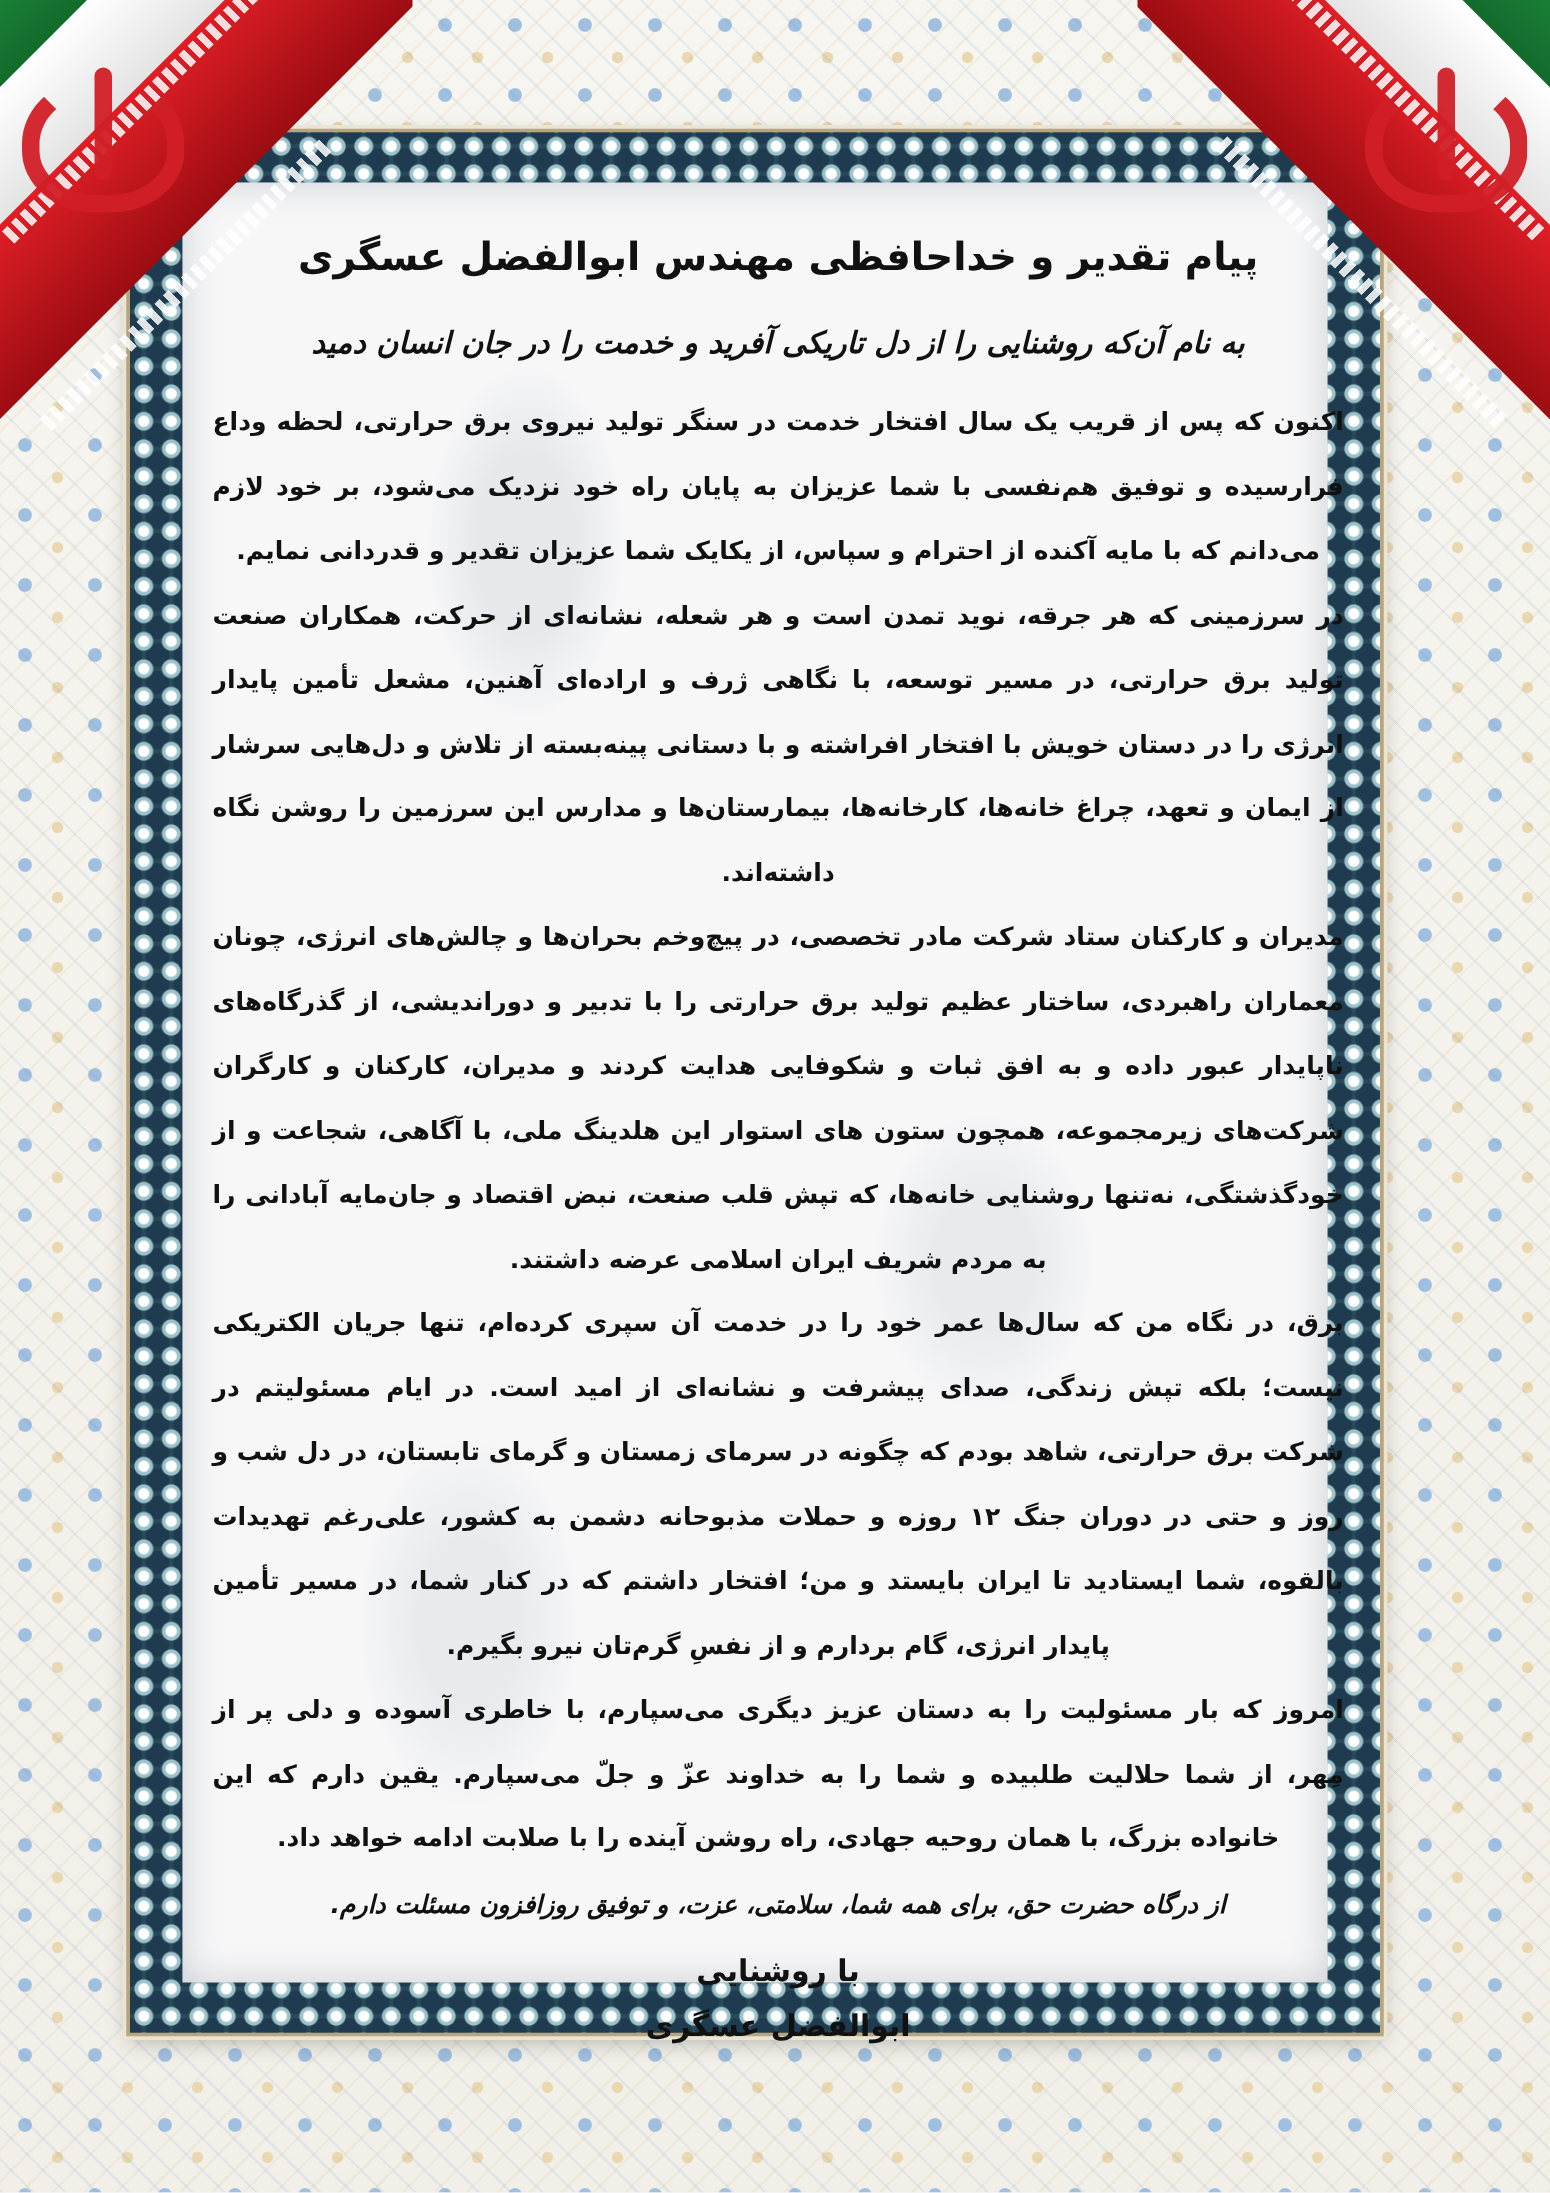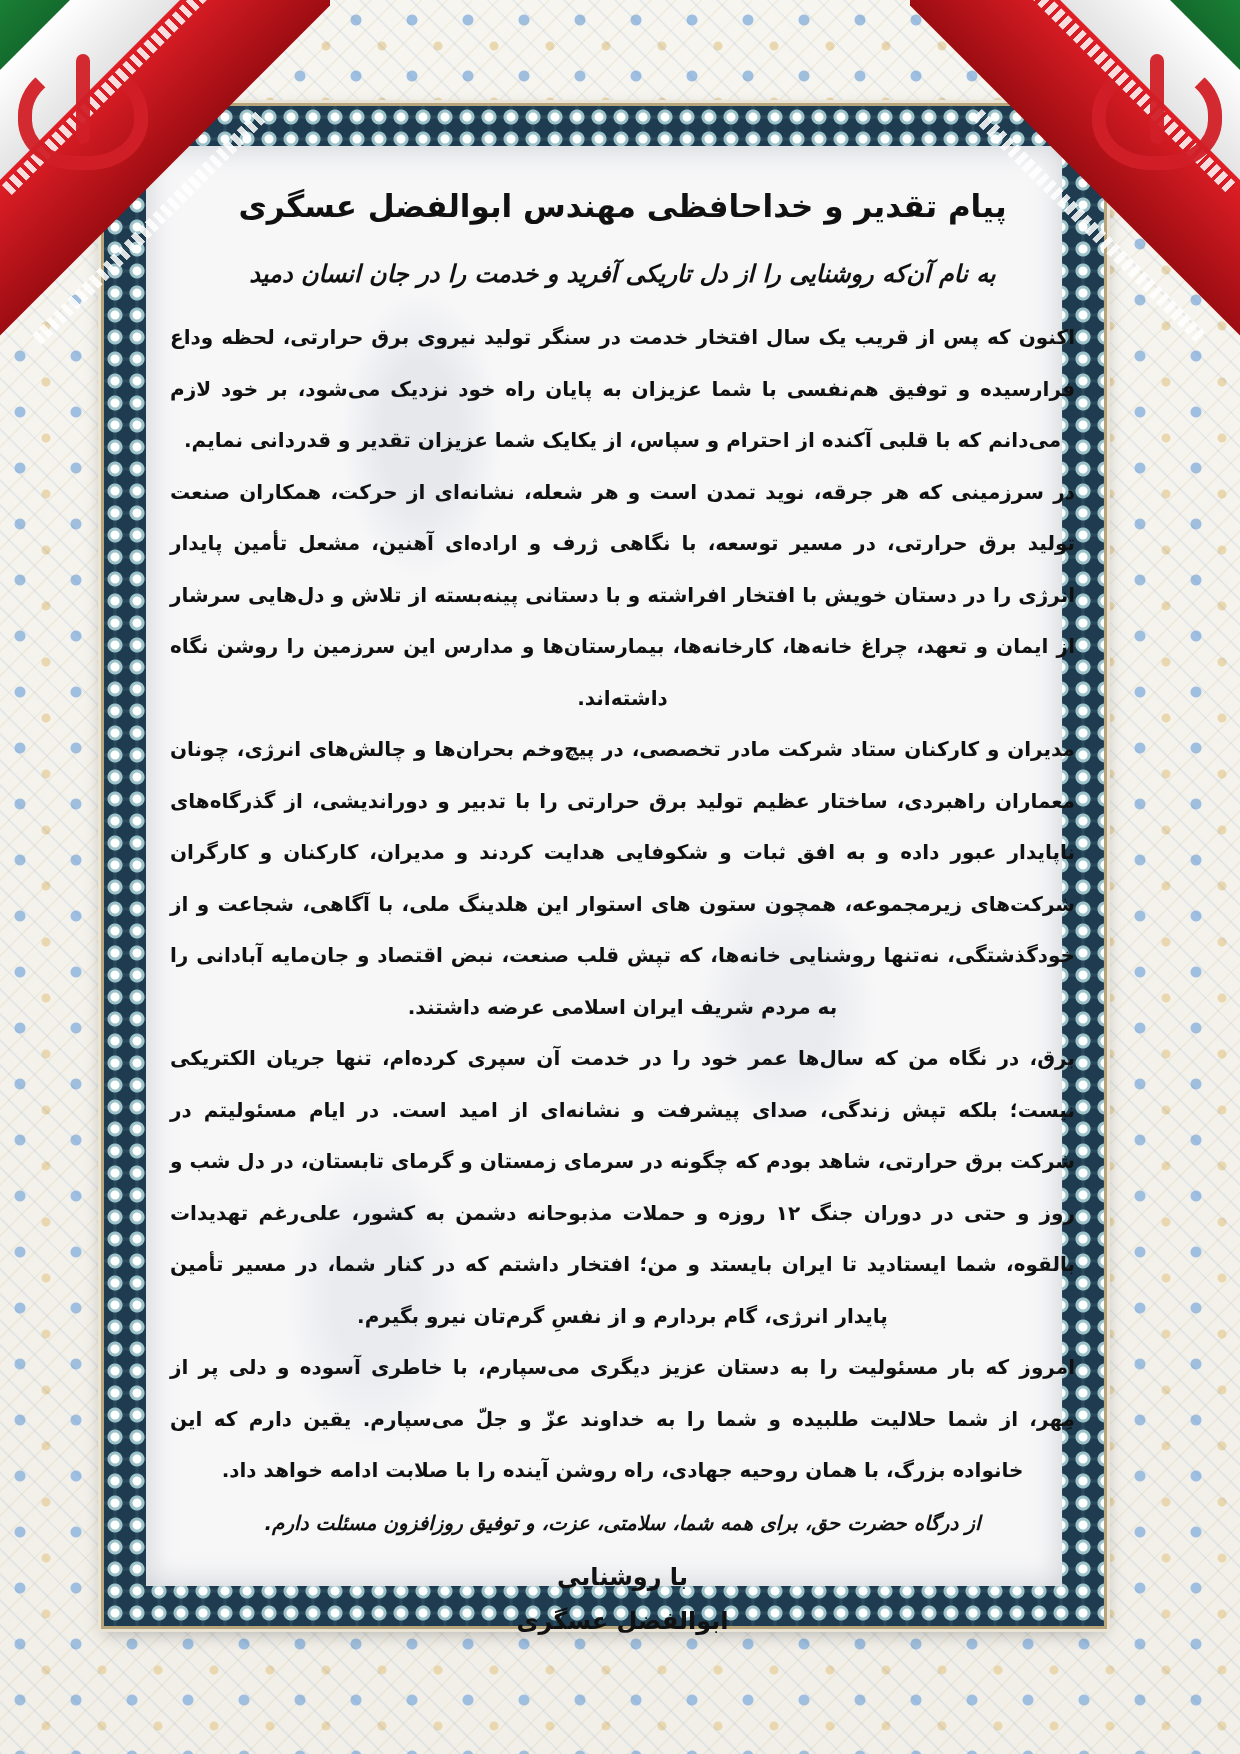--- a/index.html
+++ b/index.html
@@ -132,21 +132,21 @@
   <div class="emblem"></div>
 </div>
 
 <div class="content">
   <div class="title">
     <div>پیام تقدیر و خداحافظی مهندس ابوالفضل عسگری</div>
   </div>
   <div class="invocation">به نام آن‌که روشنایی را از دل تاریکی آفرید و خدمت را در جان انسان دمید</div>
 
   <div class="body">
-    <p>اکنون که پس از قریب یک سال افتخار خدمت در سنگر تولید نیروی برق حرارتی، لحظه وداع فرارسیده و توفیق هم‌نفسی با شما عزیزان به پایان راه خود نزدیک می‌شود، بر خود لازم می‌دانم که با قلبی آکنده از احترام و سپاس، از یکایک شما عزیزان تقدیر و قدردانی نمایم.</p>
+    <p>اکنون که پس از قریب یک سال افتخار خدمت در سنگر تولید نیروی برق حرارتی، لحظه وداع فرارسیده و توفیق هم‌نفسی با شما عزیزان به پایان راه خود نزدیک می‌شود، بر خود لازم می‌دانم که با مایه آکنده از احترام و سپاس، از یکایک شما عزیزان تقدیر و قدردانی نمایم.</p>
     <p>در سرزمینی که هر جرقه، نوید تمدن است و هر شعله، نشانه‌ای از حرکت، همکاران صنعت تولید برق حرارتی، در مسیر توسعه، با نگاهی ژرف و اراده‌ای آهنین، مشعل تأمین پایدار انرژی را در دستان خویش با افتخار افراشته و با دستانی پینه‌بسته از تلاش و دل‌هایی سرشار از ایمان و تعهد، چراغ خانه‌ها، کارخانه‌ها، بیمارستان‌ها و مدارس این سرزمین را روشن نگاه داشته‌اند.</p>
     <p>مدیران و کارکنان ستاد شرکت مادر تخصصی، در پیچ‌وخم بحران‌ها و چالش‌های انرژی، چونان معماران راهبردی، ساختار عظیم تولید برق حرارتی را با تدبیر و دوراندیشی، از گذرگاه‌های ناپایدار عبور داده و به افق ثبات و شکوفایی هدایت کردند و مدیران، کارکنان و کارگران شرکت‌های زیرمجموعه، همچون ستون های استوار این هلدینگ ملی، با آگاهی، شجاعت و از خودگذشتگی، نه‌تنها روشنایی خانه‌ها، که تپش قلب صنعت، نبض اقتصاد و جان‌مایه آبادانی را به مردم شریف ایران اسلامی عرضه داشتند.</p>
     <p>برق، در نگاه من که سال‌ها عمر خود را در خدمت آن سپری کرده‌ام، تنها جریان الکتریکی نیست؛ بلکه تپش زندگی، صدای پیشرفت و نشانه‌ای از امید است. در ایام مسئولیتم در شرکت برق حرارتی، شاهد بودم که چگونه در سرمای زمستان و گرمای تابستان، در دل شب و روز و حتی در دوران جنگ ۱۲ روزه و حملات مذبوحانه دشمن به کشور، علی‌رغم تهدیدات بالقوه، شما ایستادید تا ایران بایستد و من؛ افتخار داشتم که در کنار شما، در مسیر تأمین پایدار انرژی، گام بردارم و از نفسِ گرم‌تان نیرو بگیرم.</p>
     <p>امروز که بار مسئولیت را به دستان عزیز دیگری می‌سپارم، با خاطری آسوده و دلی پر از مِهر، از شما حلالیت طلبیده و شما را به خداوند عزّ و جلّ می‌سپارم. یقین دارم که این خانواده بزرگ، با همان روحیه جهادی، راه روشن آینده را با صلابت ادامه خواهد داد.</p>
   </div>
   <div class="closing">از درگاه حضرت حق، برای همه شما، سلامتی، عزت، و توفیق روزافزون مسئلت دارم.</div>
 
   <div class="signoff">
     <div>با روشنایی</div>
     <div>ابوالفضل عسگری</div>

